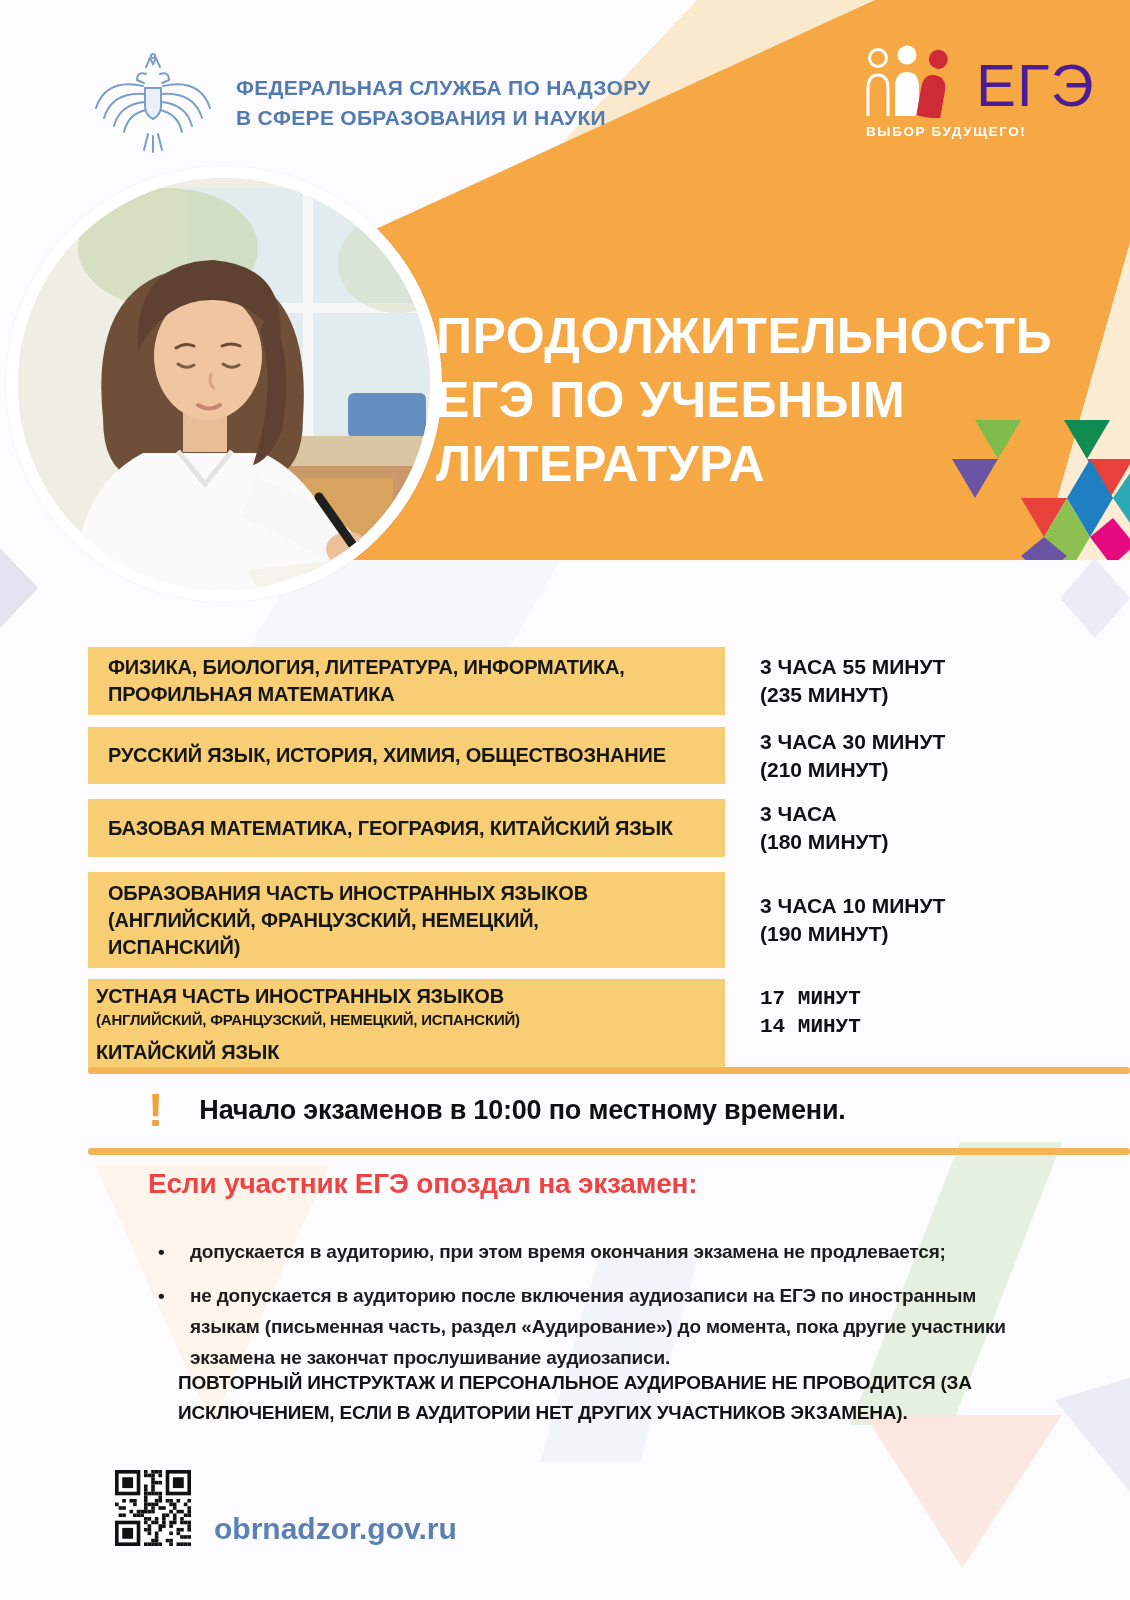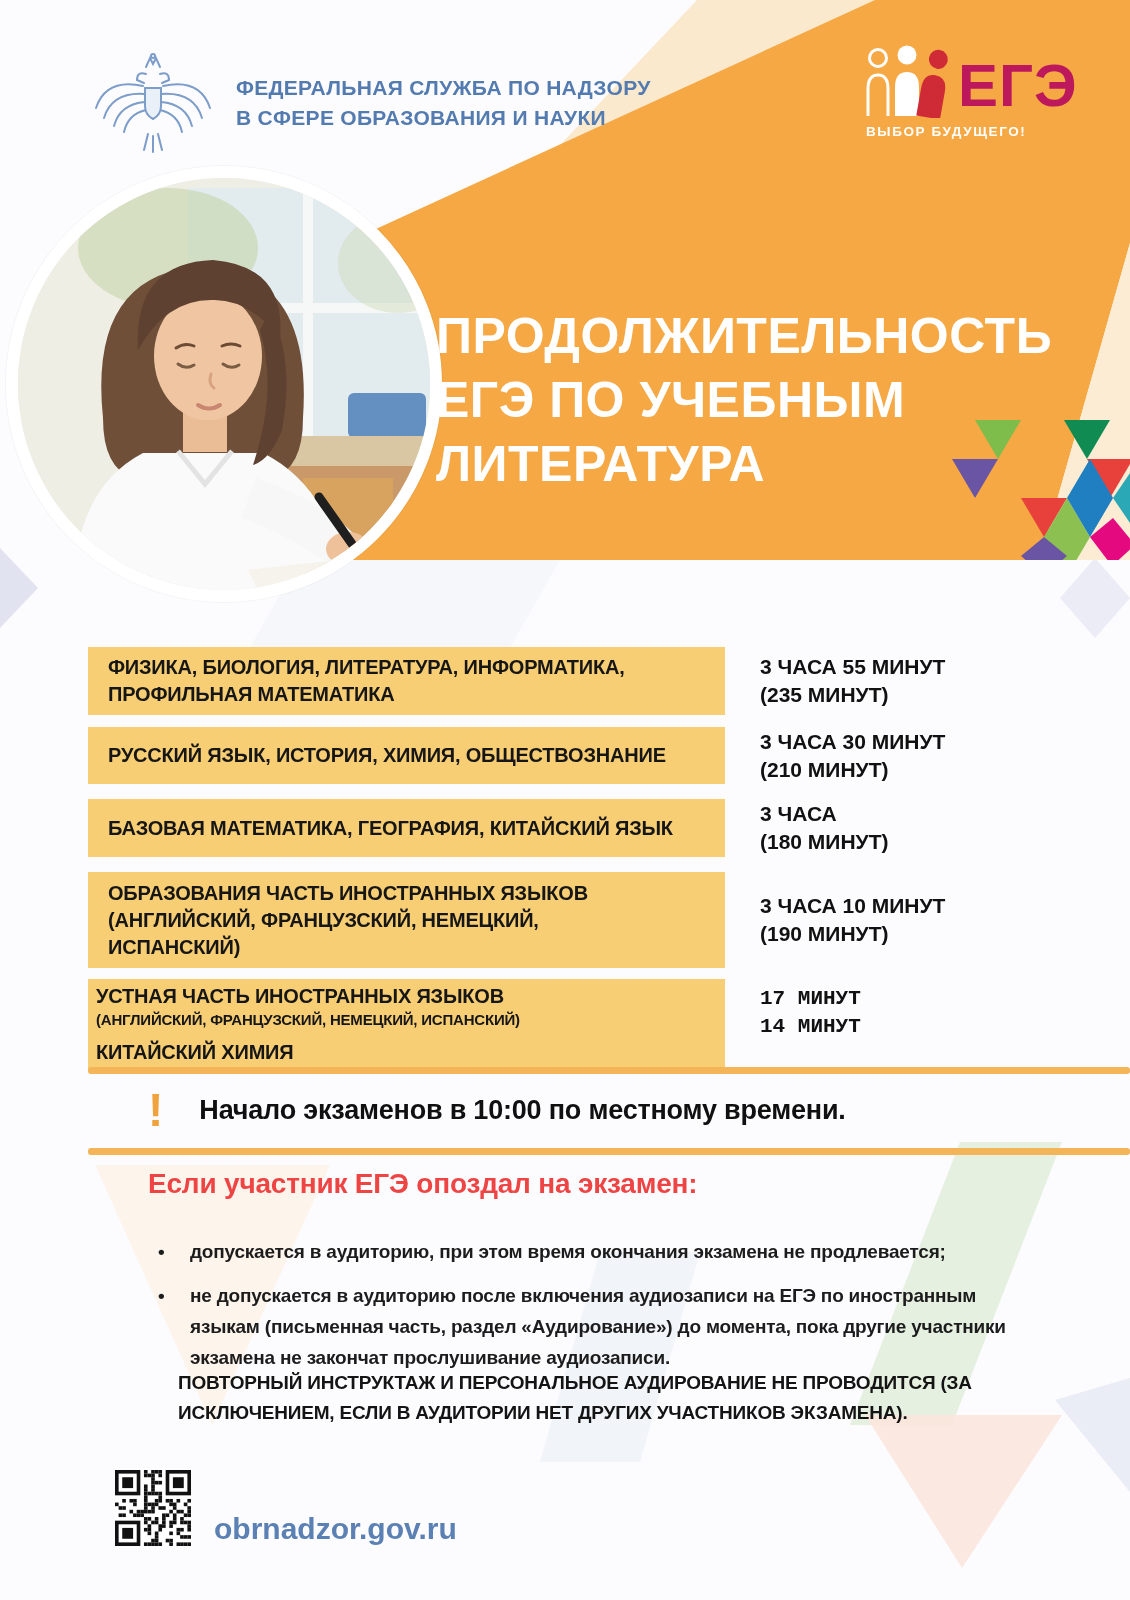--- a/index.html
+++ b/index.html
@@ -8,21 +8,21 @@
   .poster *{box-sizing:border-box;}
   svg.decor{position:absolute;left:0;top:0;z-index:0;}
   .multiline{white-space:pre-line;}
 
   
   .agency{position:absolute;left:88px;top:52px;display:flex;align-items:center;z-index:3;}
   .agency-text{margin-left:18px;color:#537BB0;font-size:21px;line-height:30px;font-weight:bold;letter-spacing:.3px;}
 
   .ege-logo{position:absolute;left:862px;top:44px;z-index:3;}
   .ege-top{display:flex;align-items:flex-end;}
-  .ege-word{color:#be185d;font-size:60px;font-weight:bold;letter-spacing:1px;line-height:64px;margin-left:0;}
+  .ege-word{color:#4c1d95;font-size:60px;font-weight:normal;letter-spacing:1px;line-height:64px;margin-left:18px;}
   .ege-slogan{color:#ffffff;font-size:13.5px;font-weight:bold;letter-spacing:1.6px;margin-top:6px;margin-left:4px;}
 
   
   .hero-title{position:absolute;left:436px;top:304px;z-index:3;color:#ffffff;
     font-size:50px;line-height:64px;font-weight:bold;letter-spacing:.5px;}
   .photo-circle{position:absolute;left:6px;top:166px;width:436px;height:436px;border-radius:50%;
     border:12px solid #ffffff;overflow:hidden;z-index:2;background:#EFEEE4;
     box-shadow:0 0 0 1px rgba(0,0,0,.03);}
 
   
@@ -195,21 +195,21 @@
     <div class="row-label multiline">ОБРАЗОВАНИЯ ЧАСТЬ ИНОСТРАННЫХ ЯЗЫКОВ
 (АНГЛИЙСКИЙ, ФРАНЦУЗСКИЙ, НЕМЕЦКИЙ,
 ИСПАНСКИЙ)</div>
     <div class="row-time multiline">3 ЧАСА 10 МИНУТ
 (190 МИНУТ)</div>
   </div>
   <div class="row r5">
     <div class="row-label">
       <div>УСТНАЯ ЧАСТЬ ИНОСТРАННЫХ ЯЗЫКОВ</div>
       <div class="sub">(АНГЛИЙСКИЙ, ФРАНЦУЗСКИЙ, НЕМЕЦКИЙ, ИСПАНСКИЙ)</div>
-      <div class="secondary">КИТАЙСКИЙ ХИМИЯ</div>
+      <div class="secondary">КИТАЙСКИЙ ЯЗЫК</div>
     </div>
     <div class="row-time">
       <div>17 МИНУТ</div>
       <div>14 МИНУТ</div>
     </div>
   </div>
 
   <div class="divider d1"></div>
   <div class="notice">
     <span class="notice-icon">!</span>

